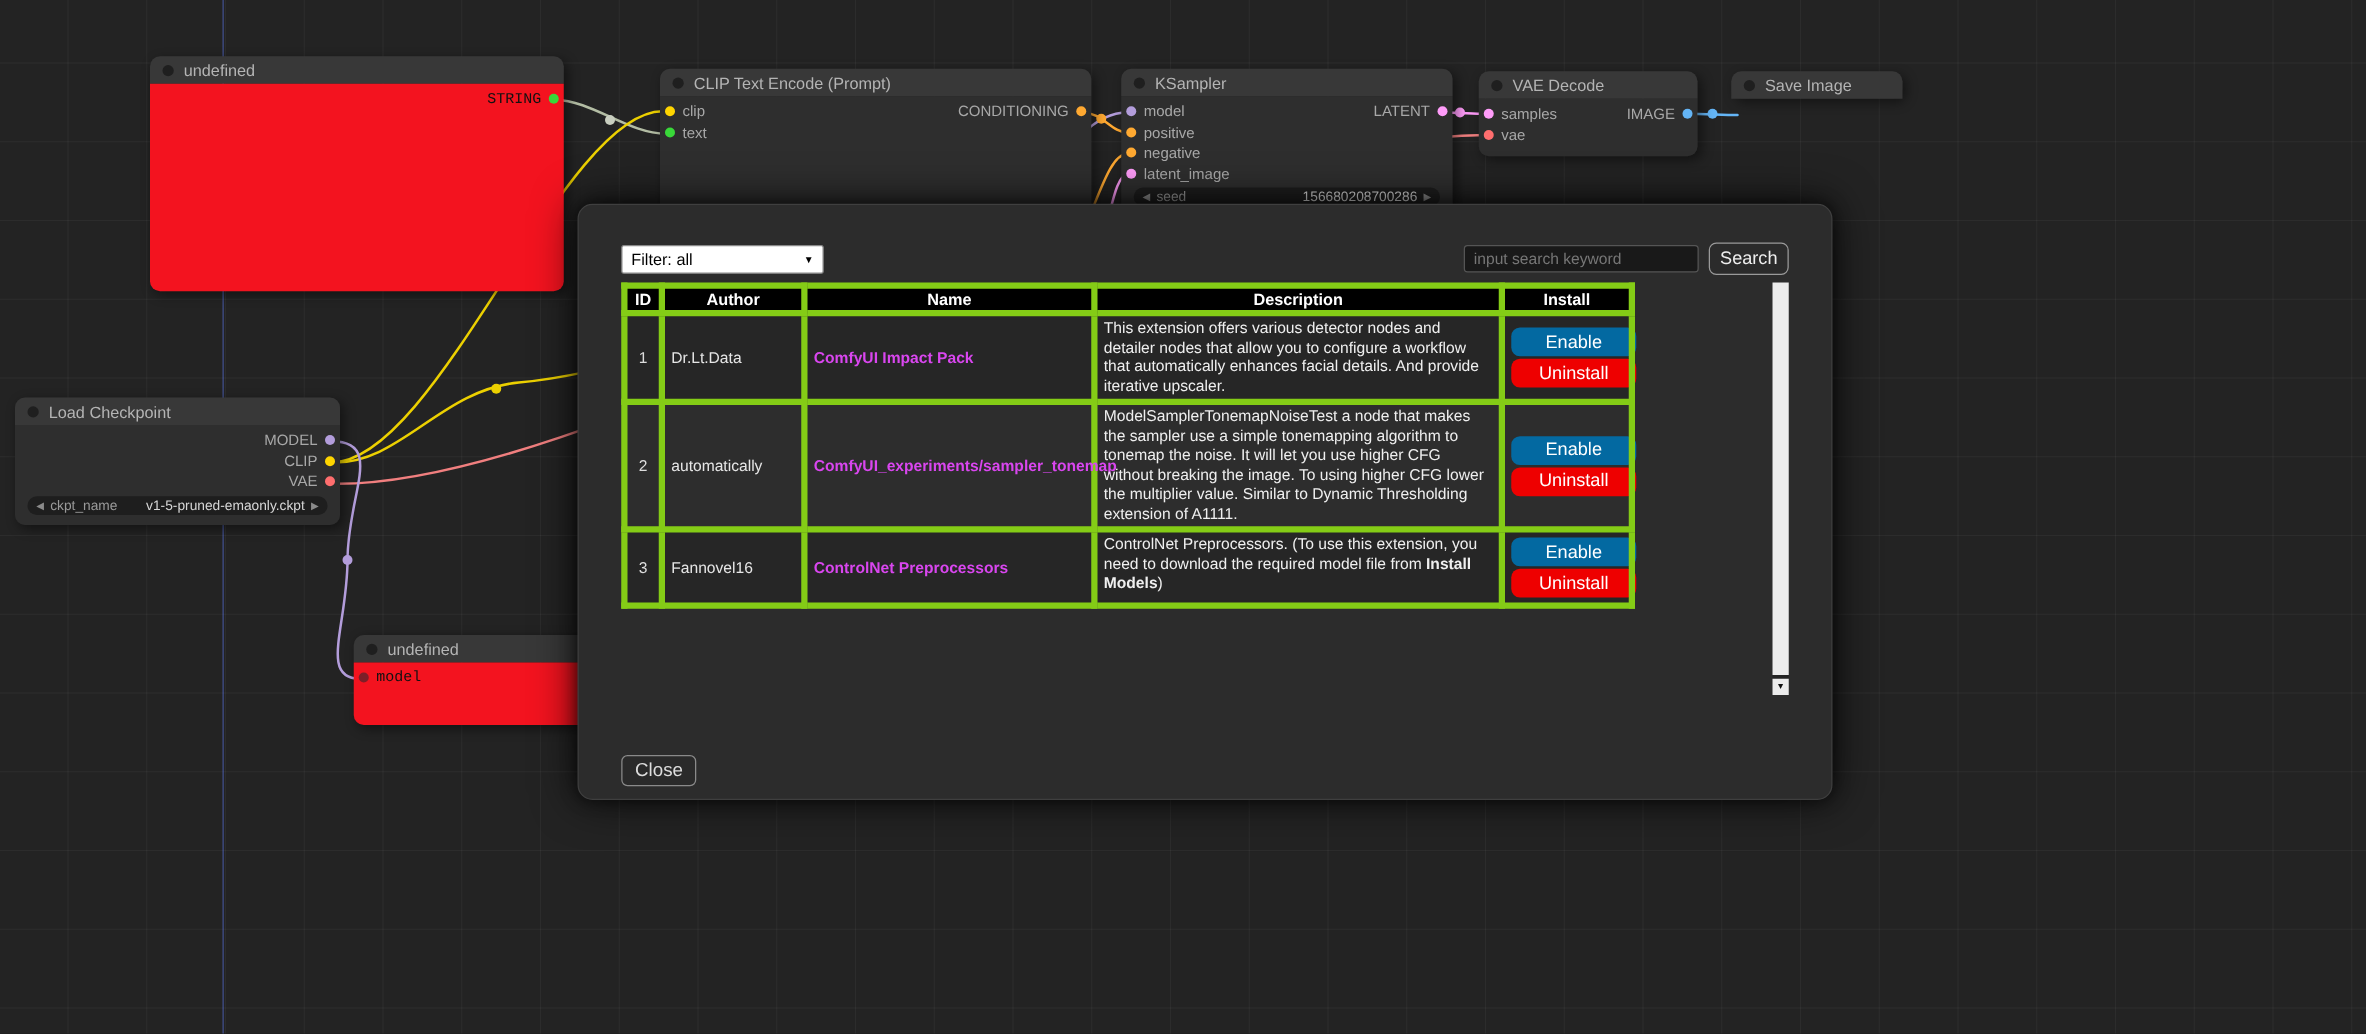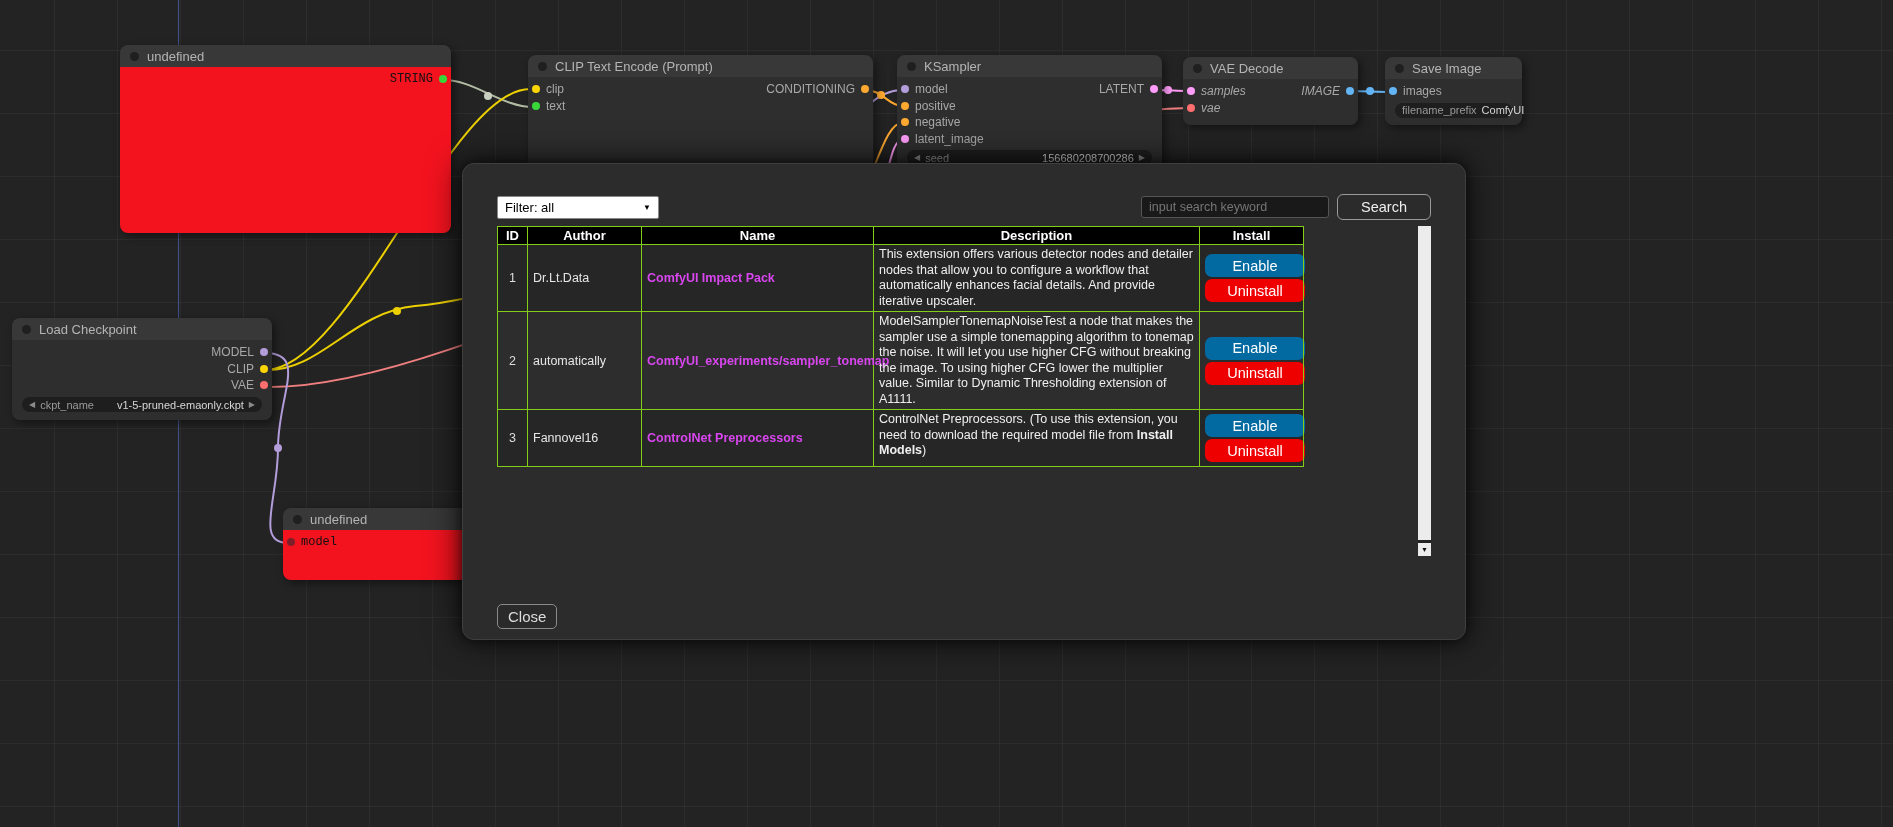--- a/index.html
+++ b/index.html
@@ -54,26 +54,26 @@
     box-shadow:0 0 35px rgba(0,0,0,0.75), 0 0 12px rgba(0,0,0,0.55); color:#e8e8e8; }
   .topbar { display:flex; align-items:center; gap:8px; height:26px; }
   .filter-select { width:162px; height:23px; background:#fff; color:#000; border:1px solid #888;
     border-radius:2px; display:flex; align-items:center; padding:0 7px; font-size:13px; cursor:default; }
   .sel-caret { margin-left:auto; font-size:8px; color:#000; }
   .sel-caret::before { content:"\25BC"; }
   .topbar .spacer { flex:1; }
   .search-input { width:188px; height:22px; background:#191919; border:1px solid #555;
     border-radius:3px; color:#ccc; font-size:12.5px; padding:0 7px; font-family:inherit; }
   .search-input::placeholder { color:#767676; }
-  .search-btn { height:26px; padding:0 23px; background:#2b2b2b; border:1px solid #9a9a9a;
+  .search-btn { height:26px; padding:0 8px; background:#2b2b2b; border:1px solid #9a9a9a;
     border-radius:6px; color:#eee; font-size:14.5px; font-family:inherit; cursor:pointer; }
 
   .table-area { position:relative; margin-top:6px; height:330px; padding-right:13px; }
   table.ext { border-collapse:collapse; width:806px; table-layout:fixed; }
-  table.ext th, table.ext td { border:1px solid #84cc16;margin-top:11px; }
+  table.ext th, table.ext td { border:5px solid #84cc16;margin-top:11px; }
   table.ext th { background:#000; color:#fff; font-size:13px; font-weight:bold;
     height:18px; padding:1px 4px; text-align:center; }
   table.ext td { font-size:12.5px; padding:2px 5px; }
   tbody tr:nth-child(odd)  { background:#262626; }
   tbody tr:nth-child(even) { background:#2d2d2d; }
   .c-id   { text-align:center; vertical-align:middle; color:#ddd; }
   .c-author { vertical-align:middle; color:#e6e6e6; }
   .c-name { vertical-align:middle; }
   .c-name a { color:#d946ef; font-weight:bold; text-decoration:none; font-size:12.5px; }
   .c-desc { vertical-align:top; line-height:15.5px; color:#efefef; }
@@ -191,50 +191,40 @@
         <span class="w-arrow right"></span>
       </div>
     </div>
   </div>
 
   <div class="node" style="left:1183px; top:57px; width:175px;">
     <div class="node-title">
       <span class="tdot"></span>
       <span>VAE Decode</span>
     </div>
-    <div class="node-body" style="height:46px;font-style:italic;">
+    <div class="node-body" style="height:46px;">
       <div class="slot in">
         <span class="dot d-latent"></span>
         <span class="slot-label">samples</span>
       </div>
       <div class="slot in">
         <span class="dot d-vae"></span>
         <span class="slot-label">vae</span>
       </div>
       <div class="slot out">
         <span class="slot-label">IMAGE</span>
         <span class="dot d-image"></span>
       </div>
     </div>
   </div>
 
   <div class="node" style="left:1385px; top:57px; width:137px;">
     <div class="node-title">
       <span class="tdot"></span>
       <span>Save Image</span>
-    </div>
-    <div class="node-body" style="height:46px;">
-      <div class="slot in">
-        <span class="dot d-image"></span>
-        <span class="slot-label">images</span>
-      </div>
-      <div class="widget">
-        <span class="w-name">filename_prefix</span>
-        <span class="w-value">ComfyUI</span>
-      </div>
     </div>
   </div>
 
   <div class="node" style="left:12px; top:318px; width:260px;">
     <div class="node-title">
       <span class="tdot"></span>
       <span>Load Checkpoint</span>
     </div>
     <div class="node-body" style="height:80px;">
       <div class="slot out" style="top:4px;">

